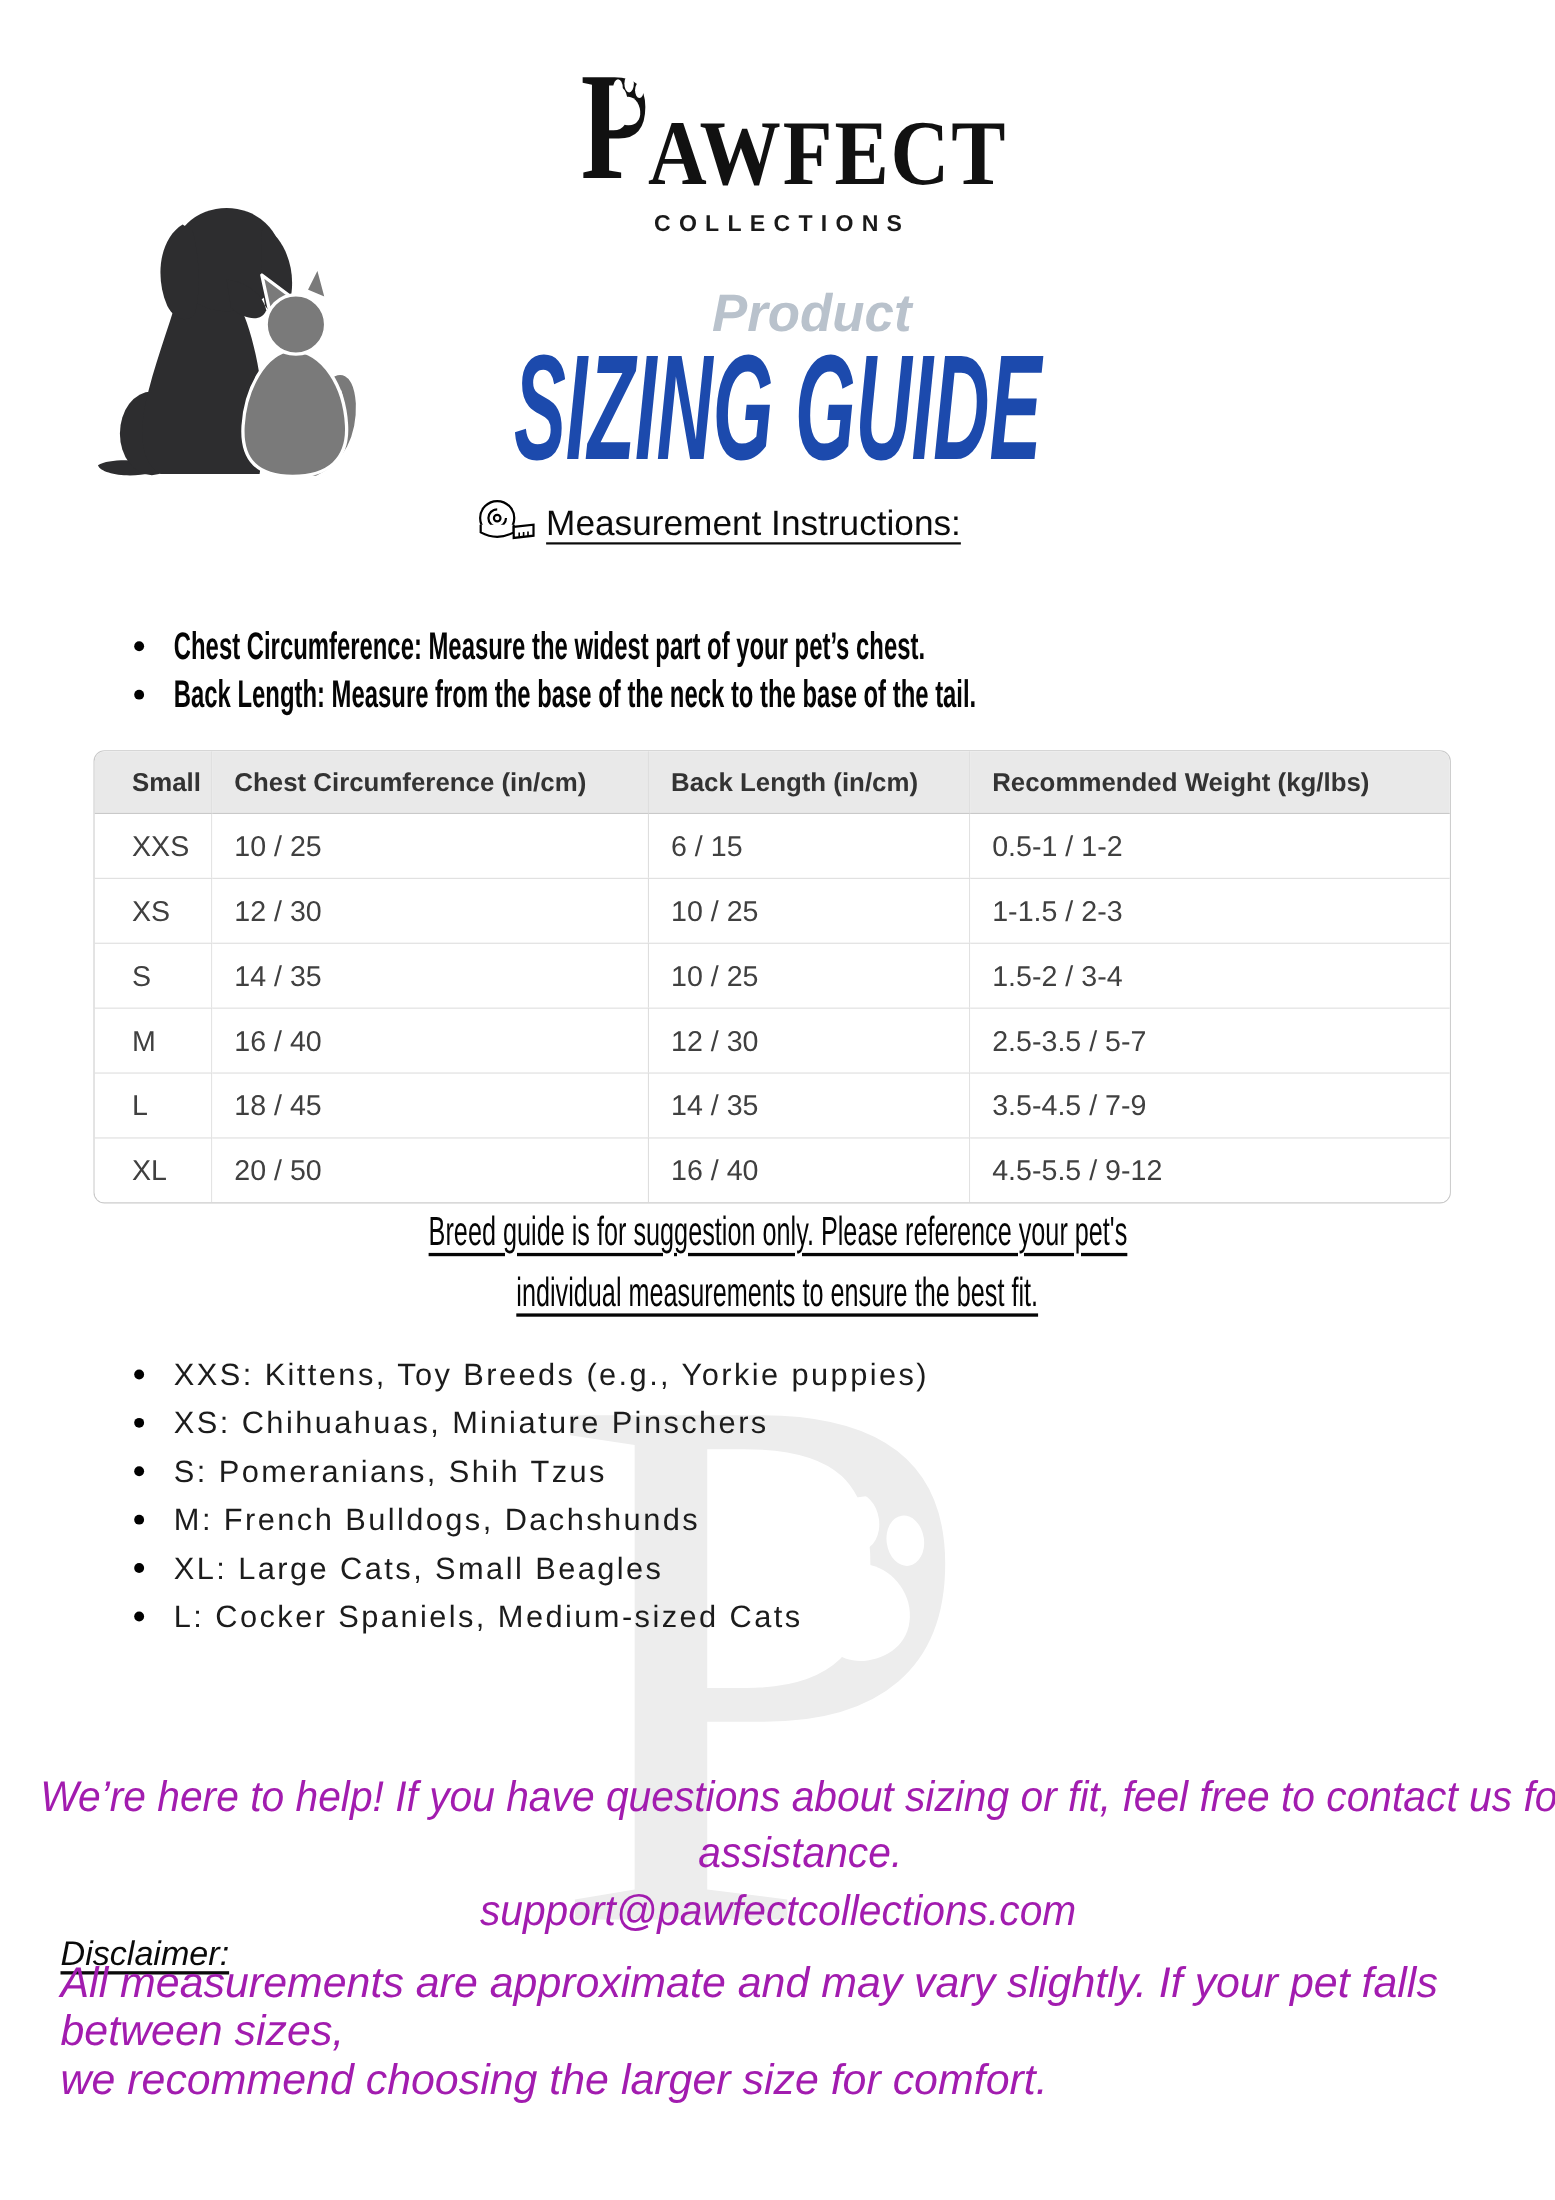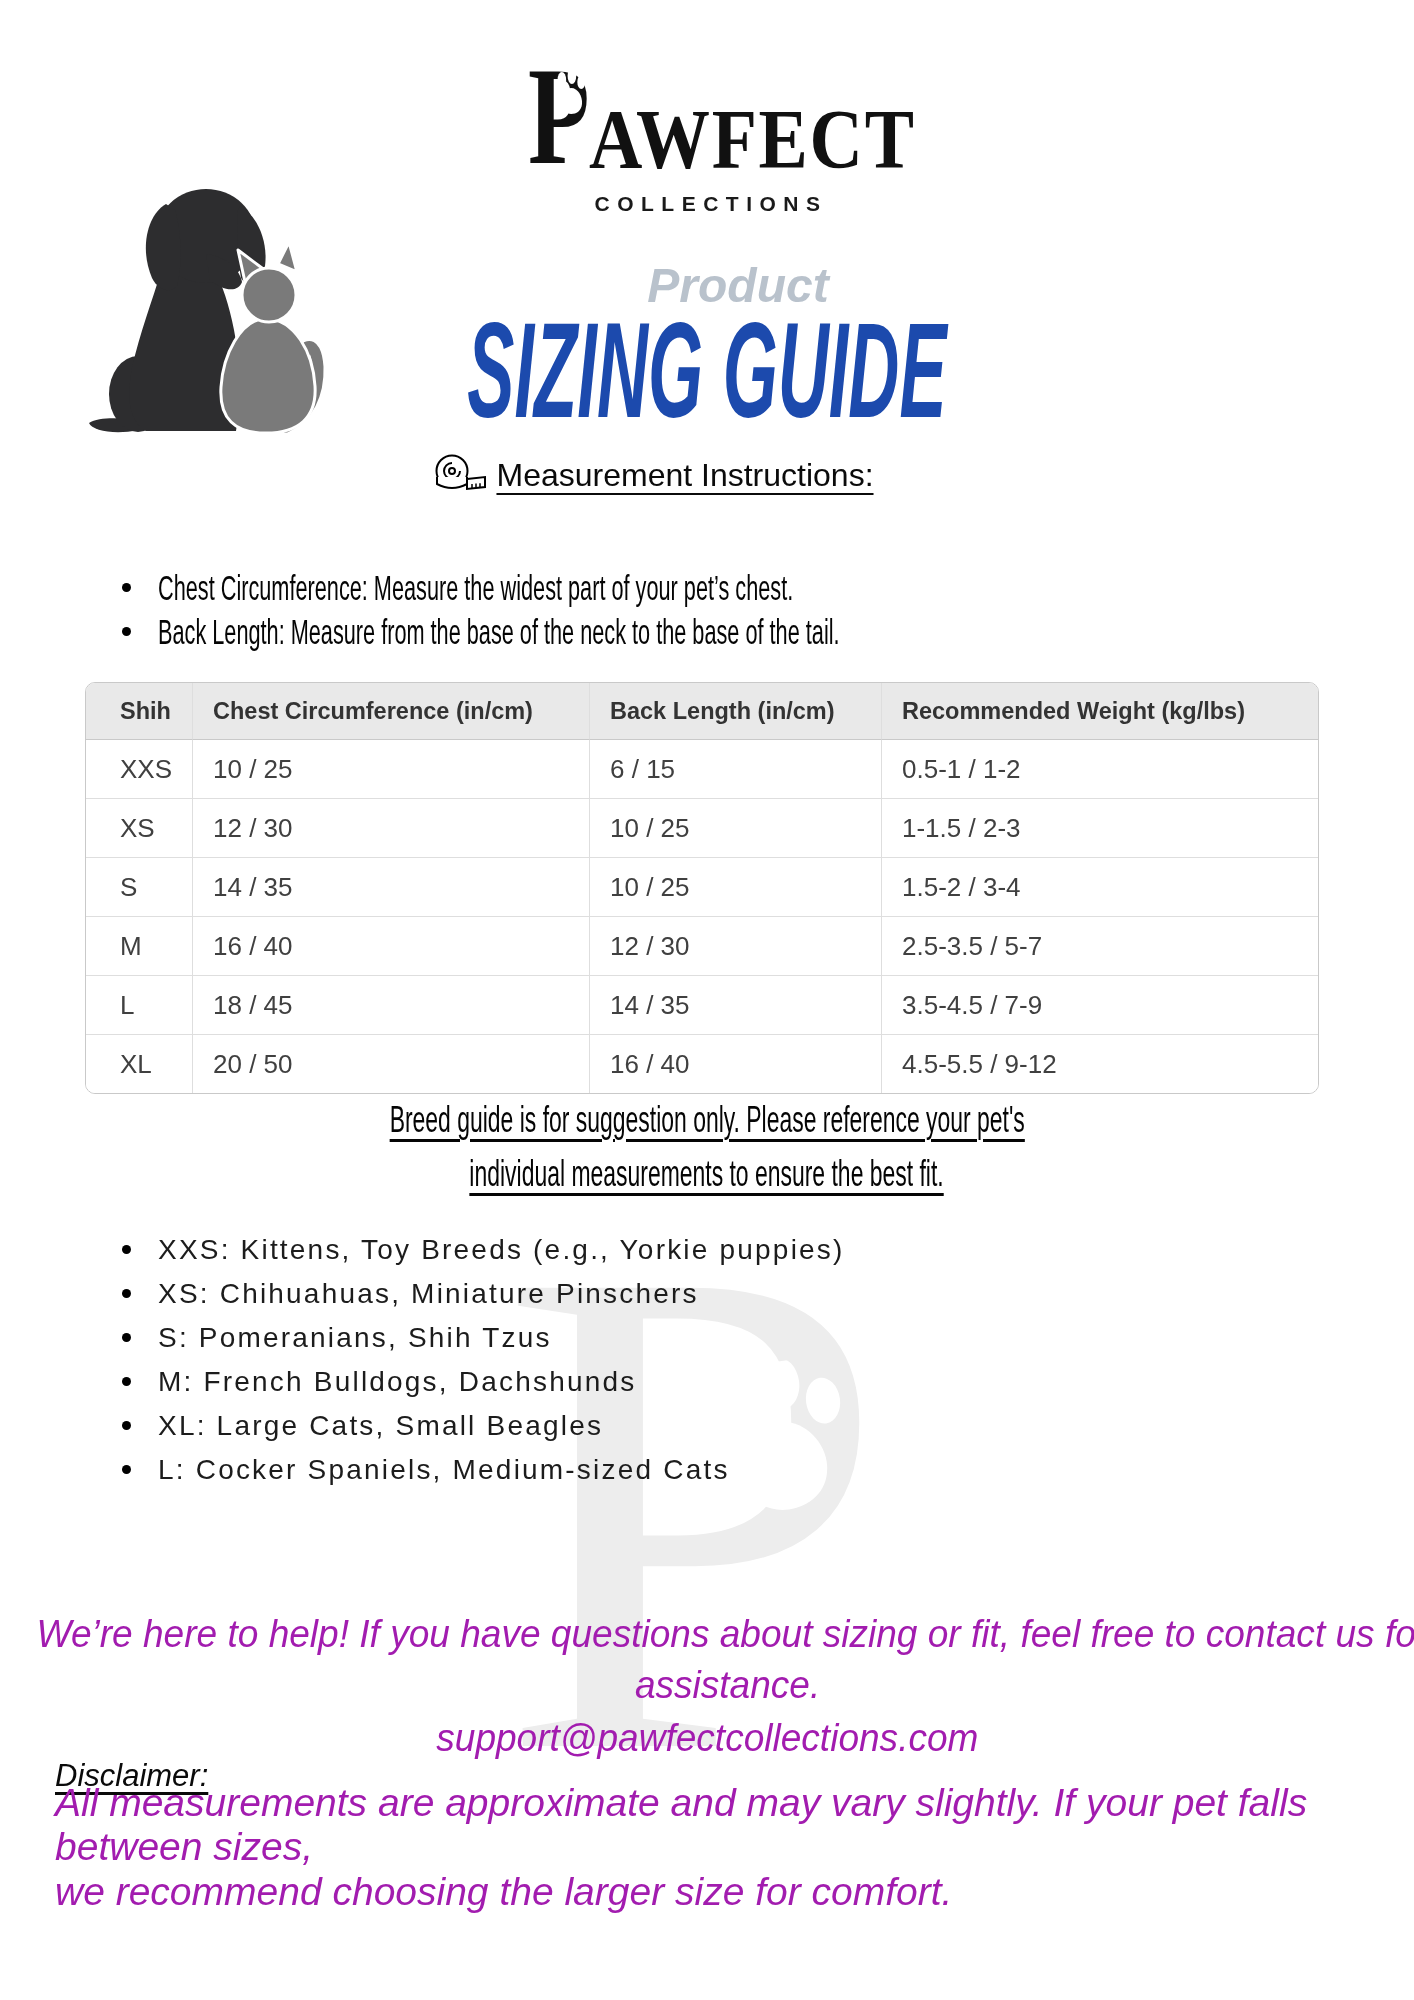--- a/index.html
+++ b/index.html
@@ -33,21 +33,21 @@
   .measure-head{position:absolute;top:450px;left:0;right:0;text-align:center;padding-right:108px;}
   .measure-head .inner{display:inline-flex;align-items:center;gap:8px;}
   .measure-head .txt{font-size:32px;color:#0b0b0b;text-decoration:underline;
                      text-decoration-thickness:2px;text-underline-offset:7px;}
   
   ul.plain{list-style:none;margin:0;padding:0;}
   ul.plain li{position:relative;padding-left:38px;}
   ul.plain li::before{content:"";position:absolute;left:2px;top:50%;margin-top:-5px;
                       width:9px;height:9px;border-radius:50%;background:#000;}
   .instructions{position:absolute;top:566px;left:120px;}
-  .instructions li{height:44px;line-height:44px;}
+  .instructions li{height:44px;line-height:44px;font-weight:bold;}
   .instructions .cond{display:inline-block;font-size:35px;transform:scaleX(0.62);
                       transform-origin:0 55%;white-space:nowrap;color:#050505;}
   .breeds{position:absolute;top:1228px;left:120px;}
   .breeds li{height:44px;line-height:44px;font-size:28px;letter-spacing:2.2px;
              color:#1c1c1c;white-space:nowrap;}
   .breeds li::before{margin-top:-4px;width:8px;height:8px;}
   
   .size-table-wrap{position:absolute;top:682px;left:85px;width:1232px;
                    border:1px solid #c9c9c9;border-radius:10px;overflow:hidden;background:#fff;}
   table.size-table{width:100%;border-collapse:separate;border-spacing:0;table-layout:fixed;}
@@ -156,21 +156,21 @@
     <div class="size-table-wrap">
       <table class="size-table">
         <colgroup>
             <col class="c1">
             <col class="c2">
             <col class="c3">
             <col class="c4">
           </colgroup>
         <thead>
           <tr>
-            <th>Shih</th>
+            <th>Small</th>
             <th>Chest Circumference (in/cm)</th>
             <th>Back Length (in/cm)</th>
             <th>Recommended Weight (kg/lbs)</th>
           </tr>
         </thead>
         <tbody>
           <tr>
             <td>XXS</td>
             <td>10 / 25</td>
             <td>6 / 15</td>

